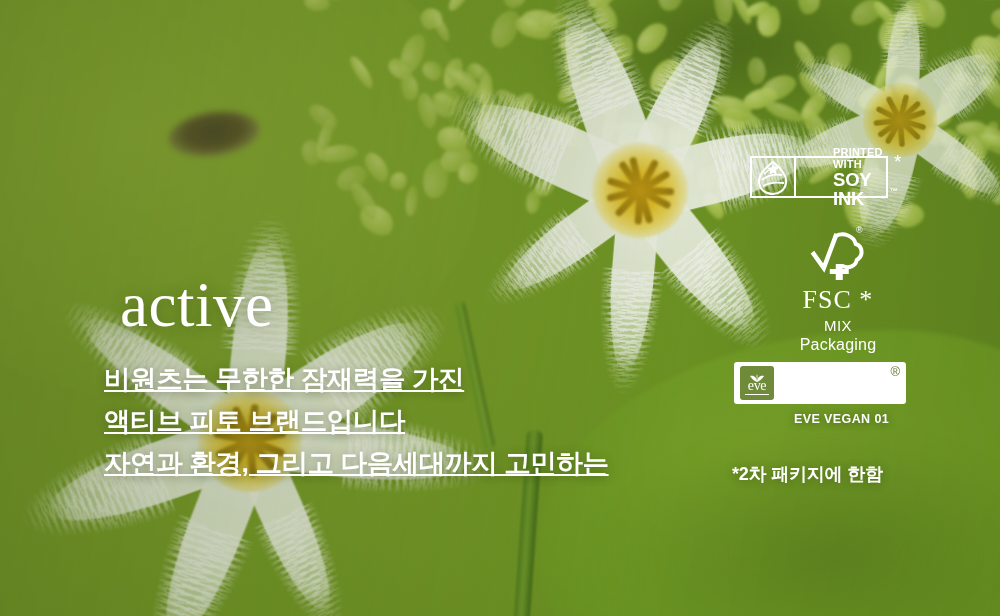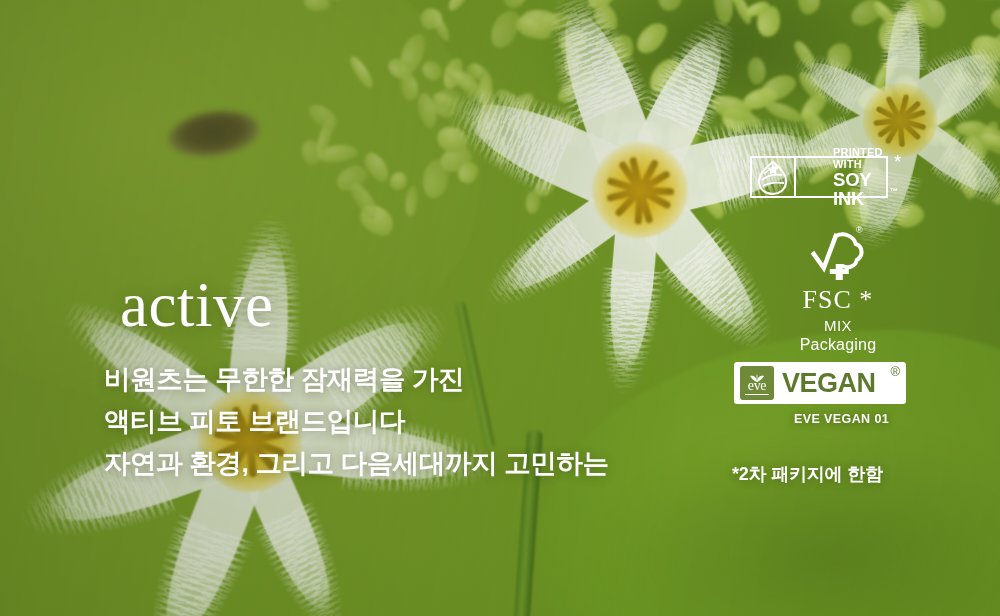--- a/index.html
+++ b/index.html
@@ -142,20 +142,21 @@
 
   .bodycopy{
     position:absolute;left:104px;top:358px;
     color:#ffffff;
     font-size:26.5px;
     font-weight:bold;
     line-height:42px;
     letter-spacing:-.4px;
     text-shadow:0 1px 10px rgba(40,55,16,.42);
     white-space:nowrap;
+    text-decoration:underline;
   }
 
   
   .badges{position:absolute;left:716px;top:140px;width:236px;}
 
   
   .soy{
     position:absolute;left:34px;top:16px;
     width:138px;height:42px;
     border:2px solid #ffffff;
@@ -510,21 +511,20 @@
           <span class="eve-leaf">
             <svg width="20" height="9" viewBox="0 0 20 9" aria-hidden="true">
               <path d="M10 8 C10 4 7 1 3 2 C5 5 7 7 10 8 Z" fill="#ffffff"></path>
               <path d="M10 8 C10 4 13 1 17 2 C15 5 13 7 10 8 Z" fill="#ffffff"></path>
               <path d="M10 8 C10 5 9 2 10 0 C11 2 10 5 10 8 Z" fill="#ffffff"></path>
             </svg>
           </span>
           <span class="eve-word">eve</span>
           <span class="eve-rule"></span>
         </div>
-        <div class="vegan-word">VEGAN</div>
         <div class="vegan-reg">®</div>
       </div>
       <div class="vegan-cap">EVE VEGAN 01</div>
 
       <div class="footnote">*2차 패키지에 한함</div>
     </div>
   </div>
 </div>
 
 </body></html>

